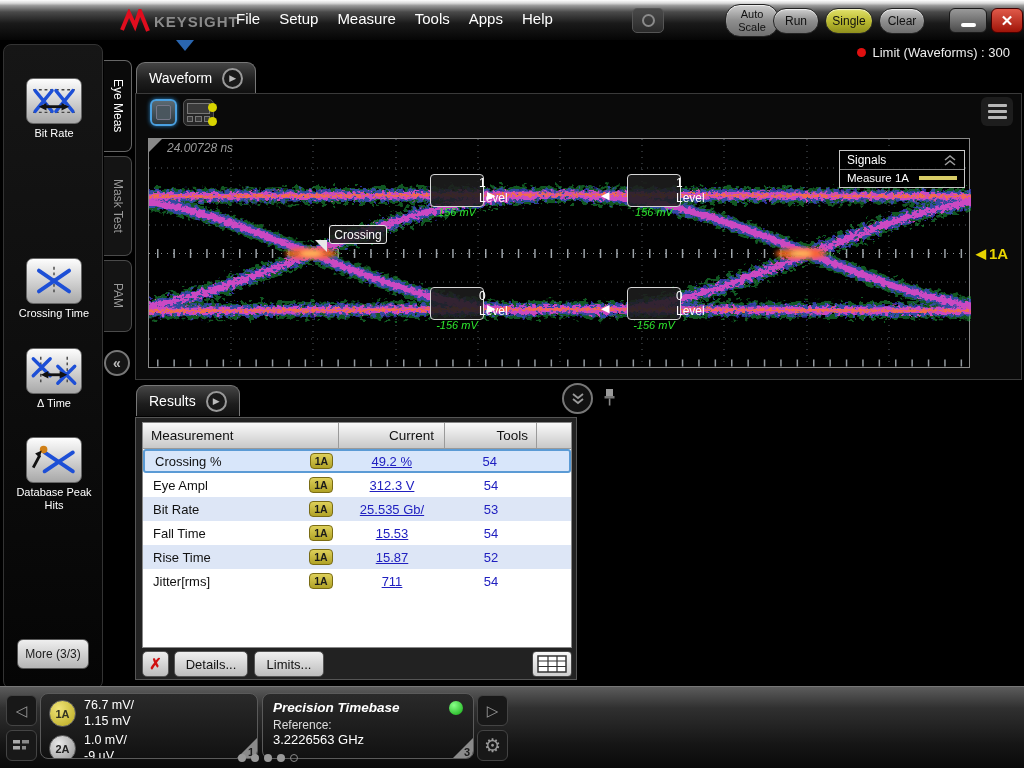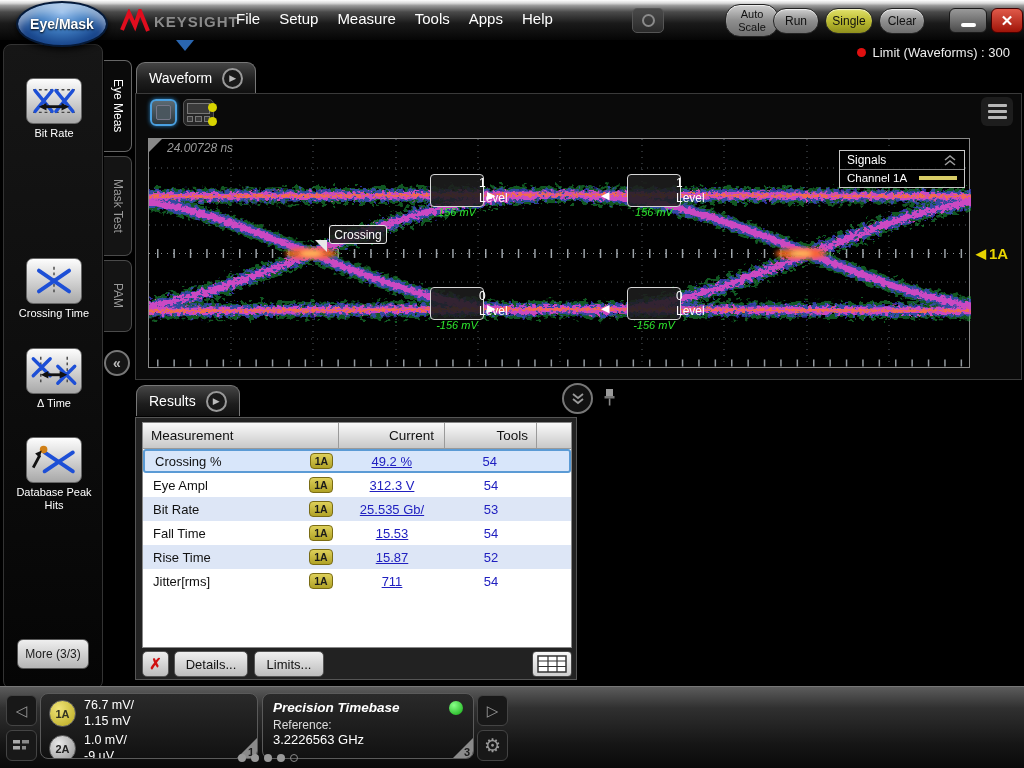--- a/index.html
+++ b/index.html
@@ -176,21 +176,20 @@
     <div class="pill abs" id="run-btn">Run</div>
     <div class="pill abs" id="single-btn">Single</div>
     <div class="pill abs" id="clear-btn">Clear</div>
     <div id="min-btn">
         <div class="bar"></div>
       </div>
     <div id="close-btn">
         <span>✕</span>
       </div>
   </div>
-  <div id="eyemask-btn">Eye/Mask</div>
   <div id="eyemask-tail"></div>
   <div id="limit-line">
     <span class="dot"></span>
     <span>Limit (Waveforms) : 300</span>
   </div>
 
   <div id="sidebar">
     <div class="meas-item" style="top:33px">
       <div class="meas-tile">
         <svg width="50" height="34" viewBox="0 0 52 36">
@@ -355,21 +354,21 @@
 
     <div id="legend">
       <div class="hd">
         <span class="ti">Signals</span>
         <svg width="14" height="11" viewBox="0 0 14 11">
           <polyline points="2,5 7,1 12,5" fill="none" stroke="#999" stroke-width="1.6"></polyline>
           <polyline points="2,10 7,6 12,10" fill="none" stroke="#999" stroke-width="1.6"></polyline>
         </svg>
       </div>
       <div class="row">
-        <span class="ch">Channel 1A</span>
+        <span class="ch">Measure 1A</span>
         <span class="sw"></span>
       </div>
     </div>
   </div>
   <div id="marker-1a">
     <span class="mt">◀</span>
     <span>1A</span>
   </div>
 
   <div class="panel-tab" style="left:136px;top:385px">

